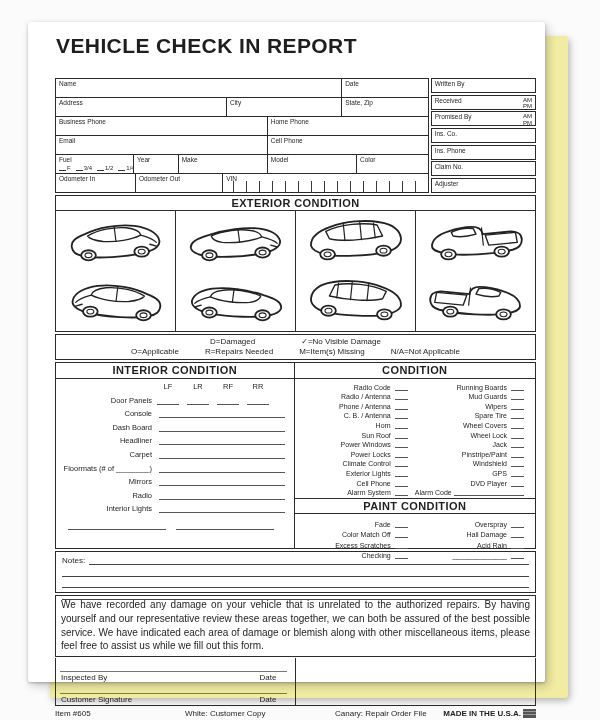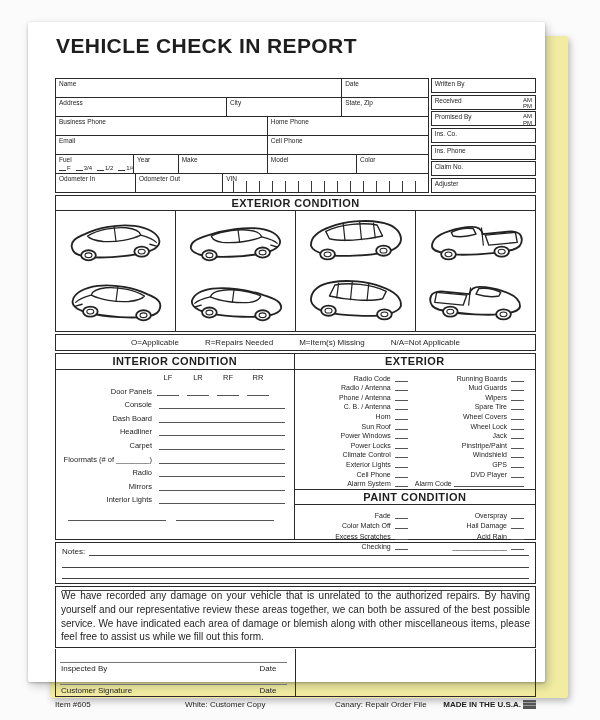--- a/index.html
+++ b/index.html
@@ -301,20 +301,25 @@
         <div class="car-cell mirror">
             <svg viewBox="0 0 120 60">
               <use href="#car-truck"></use>
             </svg>
           </div>
       </div>
     </div>
   </div>
 
   <div class="legend">
+    <div class="legend-row1">
+
+    <span>D=Damaged</span>
+        <span>✓=No Visible Damage</span>
+      </div>
     <div class="legend-row2">
 
     <span>O=Applicable</span>
         <span>R=Repairs Needed</span>
         <span>M=Item(s) Missing</span>
         <span>N/A=Not Applicable</span>
       </div>
   </div>
 
   <div class="twocol">
@@ -363,43 +368,43 @@
               <span class="ilabel">Carpet</span>
               <i class="iline"></i>
             </div>
 
             <div class="irow">
               <span class="ilabel">Floormats (# of ________)</span>
               <i class="iline"></i>
             </div>
 
             <div class="irow">
+              <span class="ilabel">Mirrors</span>
+              <i class="iline"></i>
+            </div>
+
+            <div class="irow">
               <span class="ilabel">Radio</span>
-              <i class="iline"></i>
-            </div>
-
-            <div class="irow">
-              <span class="ilabel">Mirrors</span>
               <i class="iline"></i>
             </div>
 
             <div class="irow">
               <span class="ilabel">Interior Lights</span>
               <i class="iline"></i>
             </div>
           </div>
         <div class="irow-bottom">
           <i></i>
           <i></i>
         </div>
       </div>
     </div>
 
     <div class="col col-equip">
-      <div class="col-header">EXTERIOR</div>
+      <div class="col-header">CONDITION</div>
       <div class="eq-body">
         <div class="eq-sub">
 
             <div class="erow">
               <span class="elabel">Radio Code</span>
               <i class="eb"></i>
             </div>
 
             <div class="erow">
               <span class="elabel">Radio / Antenna</span>

